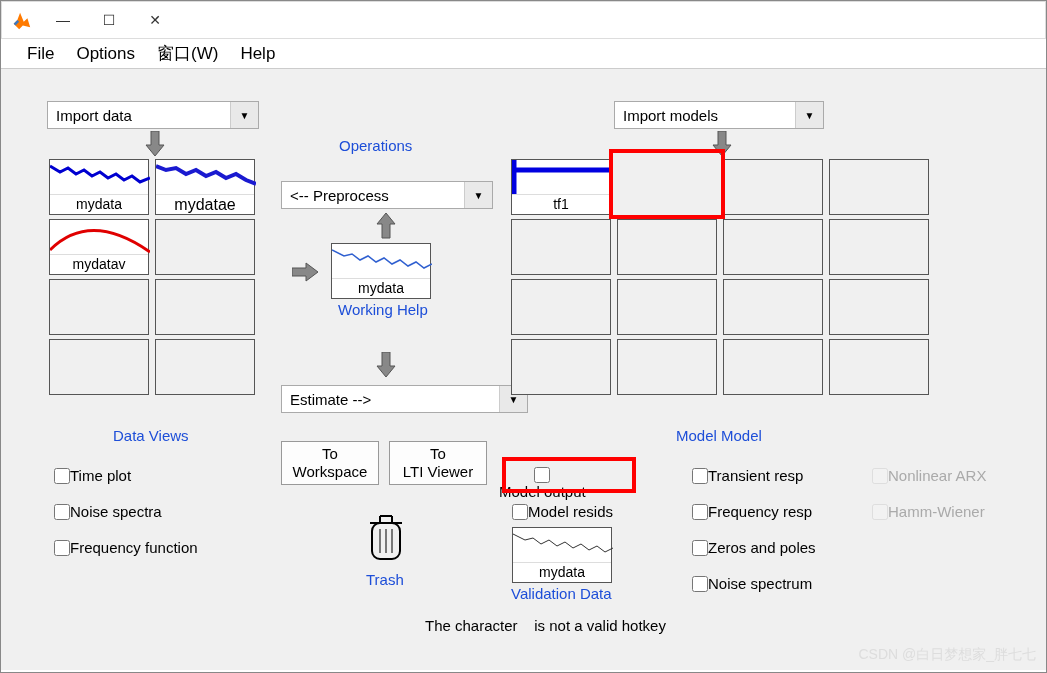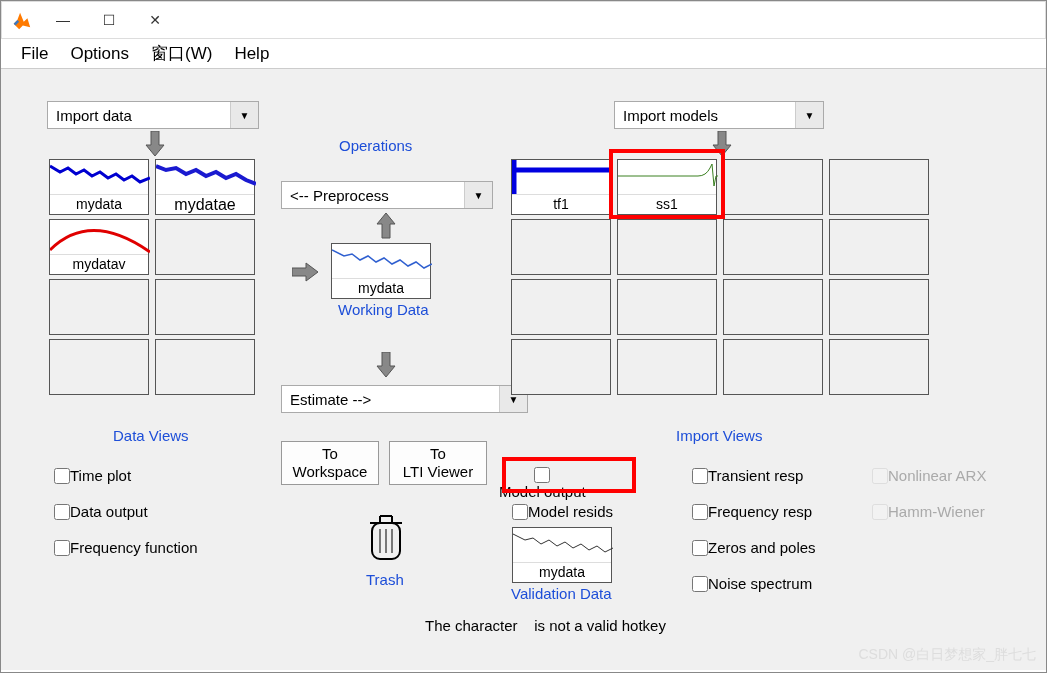--- a/index.html
+++ b/index.html
@@ -2,21 +2,21 @@
 <html><head>
 <meta charset="utf-8">
 <style>
 * { box-sizing: border-box; font-family: "Segoe UI", Arial, sans-serif; }
 body { margin: 0; background: #f0f0f0; padding: 0; }
 .window { width: 1047px; height: 673px; background: #fff; border: 1px solid #888; position: relative; }
 .titlebar { height: 38px; display: flex; align-items: center; padding: 0 4px 0 8px; border: 1px solid #ddd; }
 .app-icon { width: 22px; height: 22px; margin-right: 8px; }
 .title-text { font-size: 16px; color: #000; flex: 1; }
 .winbtn { width: 46px; height: 30px; display: flex; align-items: center; justify-content: center; color: #333; font-size: 14px; }
-.menubar { height: 30px; display: flex; align-items: center; gap: 2px; padding-left: 10px; font-size: 17px; border-bottom: 1px solid #ccc; }
+.menubar { height: 30px; display: flex; align-items: center; gap: 2px; padding-left: 16px; font-size: 17px; border-bottom: 1px solid #ccc; }
 .menubar span { padding: 4px 10px; }
 .content { position: relative; width: 100%; height: calc(100% - 70px); background: #f0f0f0; }
 .combo { position: absolute; height: 28px; border: 1px solid #aaa; background: #fff; display: flex; align-items: center; padding: 12px 8px; font-size: 15px; }
 .combo .arrow { position: absolute; right: 0; top: 0; width: 28px; height: 100%; background: #e9e9e9; border-left: 1px solid #ccc; display: flex; align-items: center; justify-content: center; font-size: 10px; }
 .label { position: absolute; font-size: 15px; color: #1d4ed8; }
 .slot { position: absolute; width: 100px; height: 56px; border: 1px solid #555; background: #fff; }
 .slot.empty { background: #f0f0f0; }
 .slot-label { position: absolute; bottom: 0; left: 0; right: 0; text-align: center; font-size: 14px; border-top: 1px solid #ddd; background: #fff; height: 20px; line-height: 19px; }
 .arrow-down, .arrow-up, .arrow-right { position: absolute; color: #888; }
 .btn { position: absolute; border: 1px solid #999; background: #fdfdfd; font-size: 15px; display: flex; align-items: center; justify-content: center; text-align: center; flex-direction: column; line-height: 1.2; }
@@ -103,63 +103,57 @@
     <svg class="arrow-right" style="left:291px; top:192px;" width="28" height="22">
         <path d="M0 7 h14 v-5 l12 9 l-12 9 v-5 h-14 z" fill="#888" stroke="#555"></path>
       </svg>
 
     <div class="slot" style="left:330px; top:174px;">
       <svg class="graph" width="100" height="36">
           <polyline points="0,6 12,12 20,10 28,16 36,12 44,18 52,14 60,20 68,16 76,22 84,18 92,24 100,20" stroke="#3060d0" stroke-width="1.5" fill="none"></polyline>
         </svg>
       <div class="slot-label">mydata</div>
     </div>
-    <div class="label" style="left:337px; top:232px;">Working Data</div>
+    <div class="label" style="left:337px; top:232px;">Working Help</div>
 
     <svg class="arrow-down" style="left:374px; top:283px;" width="22" height="26">
         <path d="M7 0 h8 v14 h5 l-9 11 l-9 -11 h5 z" fill="#888" stroke="#555"></path>
       </svg>
 
     <div class="combo" style="left:280px; top:316px; width:247px;">
       <span>Estimate --&gt;</span>
       <span class="arrow">▼</span>
     </div>
 
     <div class="slot" style="left:510px; top:90px;">
       <svg class="graph" width="100" height="36">
           <line x1="0" y1="10" x2="100" y2="10" stroke="#0000e0" stroke-width="5"></line>
           <line x1="2" y1="0" x2="2" y2="36" stroke="#0000e0" stroke-width="5"></line>
         </svg>
       <div class="slot-label">tf1</div>
-    </div>
-    <div class="slot" style="left:616px; top:90px;">
-      <svg class="graph" width="100" height="36">
-          <path d="M0,16 L80,16 Q88,16 92,8 L94,4 L96,26 L98,16 L100,16" stroke="#3a8020" stroke-width="1" fill="none"></path>
-        </svg>
-      <div class="slot-label">ss1</div>
     </div>
     <div class="slot empty" style="left:722px; top:90px;"></div>
     <div class="slot empty" style="left:828px; top:90px;"></div>
     <div class="slot empty" style="left:510px; top:150px;"></div>
     <div class="slot empty" style="left:616px; top:150px;"></div>
     <div class="slot empty" style="left:722px; top:150px;"></div>
     <div class="slot empty" style="left:828px; top:150px;"></div>
     <div class="slot empty" style="left:510px; top:210px;"></div>
     <div class="slot empty" style="left:616px; top:210px;"></div>
     <div class="slot empty" style="left:722px; top:210px;"></div>
     <div class="slot empty" style="left:828px; top:210px;"></div>
     <div class="slot empty" style="left:510px; top:270px;"></div>
     <div class="slot empty" style="left:616px; top:270px;"></div>
     <div class="slot empty" style="left:722px; top:270px;"></div>
     <div class="slot empty" style="left:828px; top:270px;"></div>
 
     <div class="red-box" style="left:608px; top:80px; width:116px; height:70px;"></div>
 
     <div class="label" style="left:112px; top:358px;text-align:center;">Data Views</div>
-    <div class="label" style="left:675px; top:358px;">Import Views</div>
+    <div class="label" style="left:675px; top:358px;">Model Model</div>
 
     <div class="btn" style="left:280px; top:372px; width:98px; height:44px; white-space:pre-line;">To
 Workspace</div>
     <div class="btn" style="left:388px; top:372px; width:98px; height:44px; white-space:pre-line;">To
 LTI Viewer</div>
 
     <svg style="position:absolute; left:365px; top:444px;" width="40" height="54">
       <rect x="6" y="10" width="28" height="36" rx="8" fill="none" stroke="#000" stroke-width="2"></rect>
       <line x1="4" y1="10" x2="36" y2="10" stroke="#000" stroke-width="2"></line>
       <line x1="14" y1="3" x2="26" y2="3" stroke="#000" stroke-width="2"></line>
@@ -170,21 +164,21 @@
       <line x1="26" y1="16" x2="26" y2="40" stroke="#000"></line>
     </svg>
     <div class="label" style="left:365px; top:502px;">Trash</div>
 
     <div class="chk" style="left:53px; top:398px;">
         <input type="checkbox" style="">
         <span>Time plot</span>
       </div>
     <div class="chk" style="left:53px; top:434px;">
         <input type="checkbox" style="">
-        <span>Data output</span>
+        <span>Noise spectra</span>
       </div>
     <div class="chk" style="left:53px; top:470px;">
         <input type="checkbox" style="">
         <span>Frequency function</span>
       </div>
 
     <div class="chk" style="left:498px; top:398px;flex-direction:column;">
         <input type="checkbox" style="">
         <span>Model output</span>
       </div>

